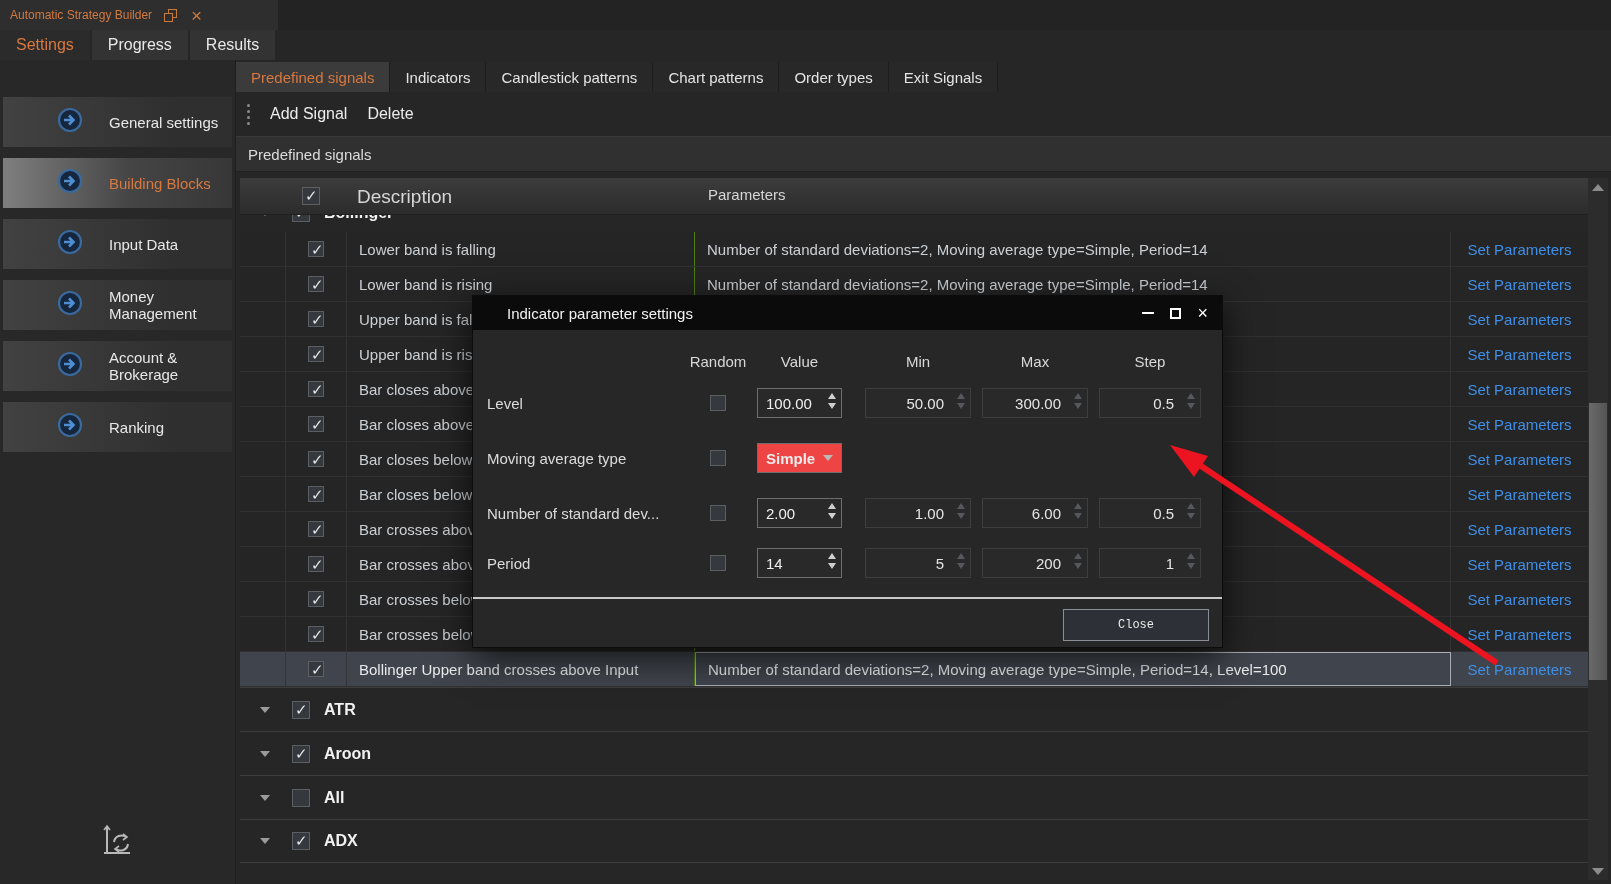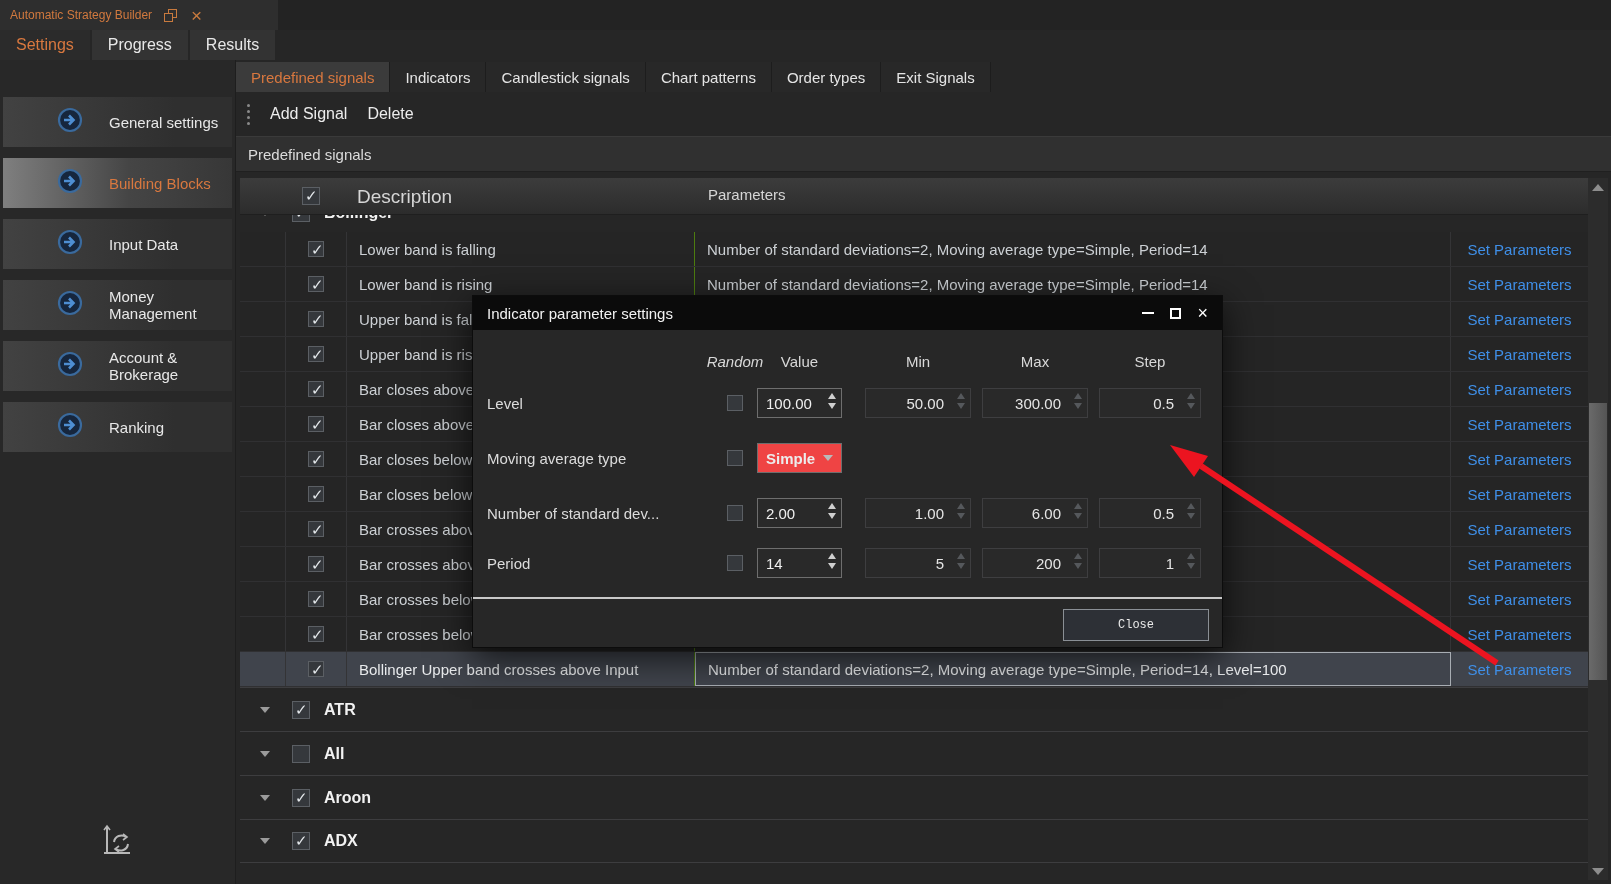--- a/index.html
+++ b/index.html
@@ -92,30 +92,30 @@
               border-bottom:7px solid #8d8d8d; }
   .tri-dn-s { width:0; height:0; border-left:6px solid transparent; border-right:6px solid transparent;
               border-top:7px solid #8d8d8d; }
   .vs-thumb { position:absolute; left:1px; width:18px; top:225px; height:277px;
               background:linear-gradient(90deg,#6a6a6a,#545454); }
 
   
   .dialog { position:absolute; left:472px; top:295px; width:751px; height:353px; background:#272727;
             border:1px solid #0c0c0c; box-shadow:0 10px 34px rgba(0,0,0,.72); z-index:5; }
   .d-title { position:absolute; left:0; top:0; width:100%; height:34px; background:#0b0b0b;
-             display:flex; align-items:center; }
+             display:flex; align-items:center;padding-left:20px; }
   .d-title .t { margin-left:14px; font-size:15px; color:#f2f2f2; }
   .d-btns { margin-left:auto; display:flex; align-items:center; gap:16px; margin-right:14px; }
   .d-min { width:12px; height:2px; background:#fff; display:inline-block; }
   .d-max { width:11px; height:11px; border:2px solid #fff; display:inline-block; }
   .d-x { color:#fff; font-size:18px; line-height:1; }
   .d-grid { position:absolute; left:0; width:100%; height:34px; }
   .d-cell { position:absolute; top:0; height:34px; display:flex; align-items:center; }
   .pos-label { left:14px; width:215px; } 
-  .pos-random { left:222px; width:80px; justify-content:center;font-style:italic; }
+  .pos-random { left:205px; width:80px; justify-content:center; }
   .pos-value { left:284px; width:85px; justify-content:center; }
   .pos-min { left:392px; width:106px; justify-content:center; }
   .pos-max { left:509px; width:106px; justify-content:center; }
   .pos-step { left:626px; width:102px; justify-content:center; }
   .d-colhead { font-size:15px; color:#d8d8d8; }
   .d-lbl { font-size:15px; color:#dcdcdc; }
   .spin { position:relative; width:100%; height:30px; border:1px solid #6e6e6e; background:#292929;
           display:flex; align-items:center; }
   .spin .val { font-size:15px; color:#f0f0f0; padding-left:8px; }
   .spin.disabled { border-color:#3e3e40; }
@@ -216,21 +216,21 @@
         <path d="M25 12 L29 15 L25 18" stroke-width="1.6"></path>
         <path d="M21 24 L17 27 L21 30" stroke-width="1.6"></path>
       </g>
     </svg>
   </div>
 
   <div class="content">
     <div class="content-tabs" id="contentTabs">
         <div class="c-tab active">Predefined signals</div>
         <div class="c-tab">Indicators</div>
-        <div class="c-tab">Candlestick signals</div>
+        <div class="c-tab">Candlestick patterns</div>
         <div class="c-tab">Chart patterns</div>
         <div class="c-tab">Order types</div>
         <div class="c-tab">Exit Signals</div>
       </div>
 
     <div class="toolbar">
       <span class="grip">
           <i></i>
           <i></i>
           <i></i>
@@ -403,27 +403,27 @@
           </div>
         </div>
       <div class="groups" id="groups">
           <div class="g-row">
             <span class="tri-down"></span>
             <span class="cb checked"></span>
             <span class="g-lbl">ATR</span>
           </div>
           <div class="g-row">
             <span class="tri-down"></span>
+            <span class="cb checked"></span>
+            <span class="g-lbl">Aroon</span>
+          </div>
+          <div class="g-row">
+            <span class="tri-down"></span>
             <span class="cb"></span>
             <span class="g-lbl">All</span>
-          </div>
-          <div class="g-row">
-            <span class="tri-down"></span>
-            <span class="cb checked"></span>
-            <span class="g-lbl">Aroon</span>
           </div>
           <div class="g-row">
             <span class="tri-down"></span>
             <span class="cb checked"></span>
             <span class="g-lbl">ADX</span>
           </div>
         </div>
     </div>
 
     <div class="vscroll">

